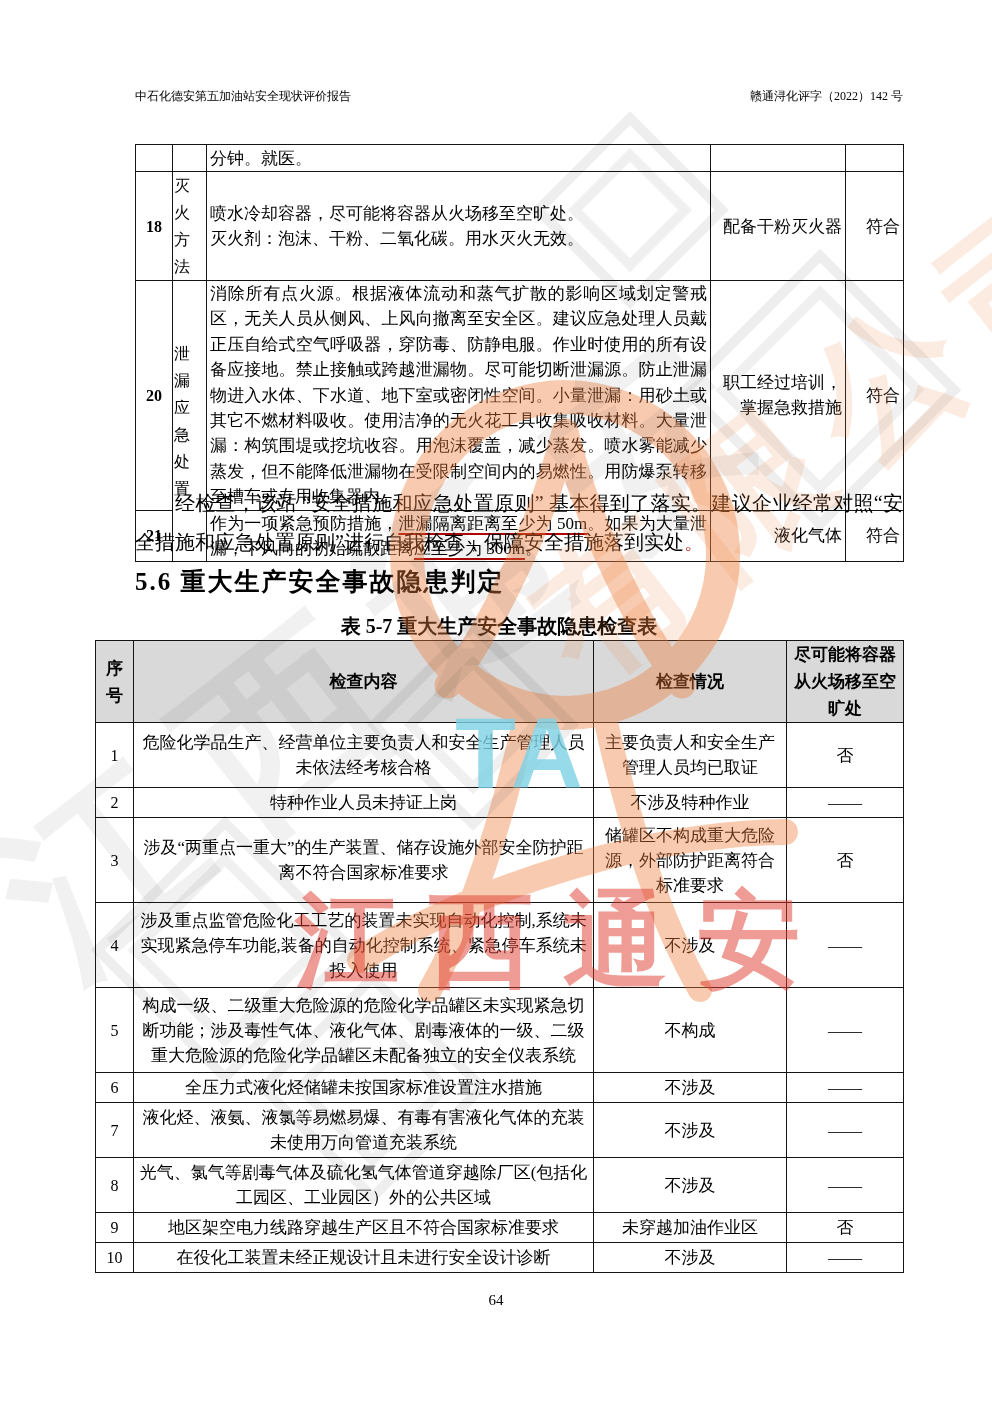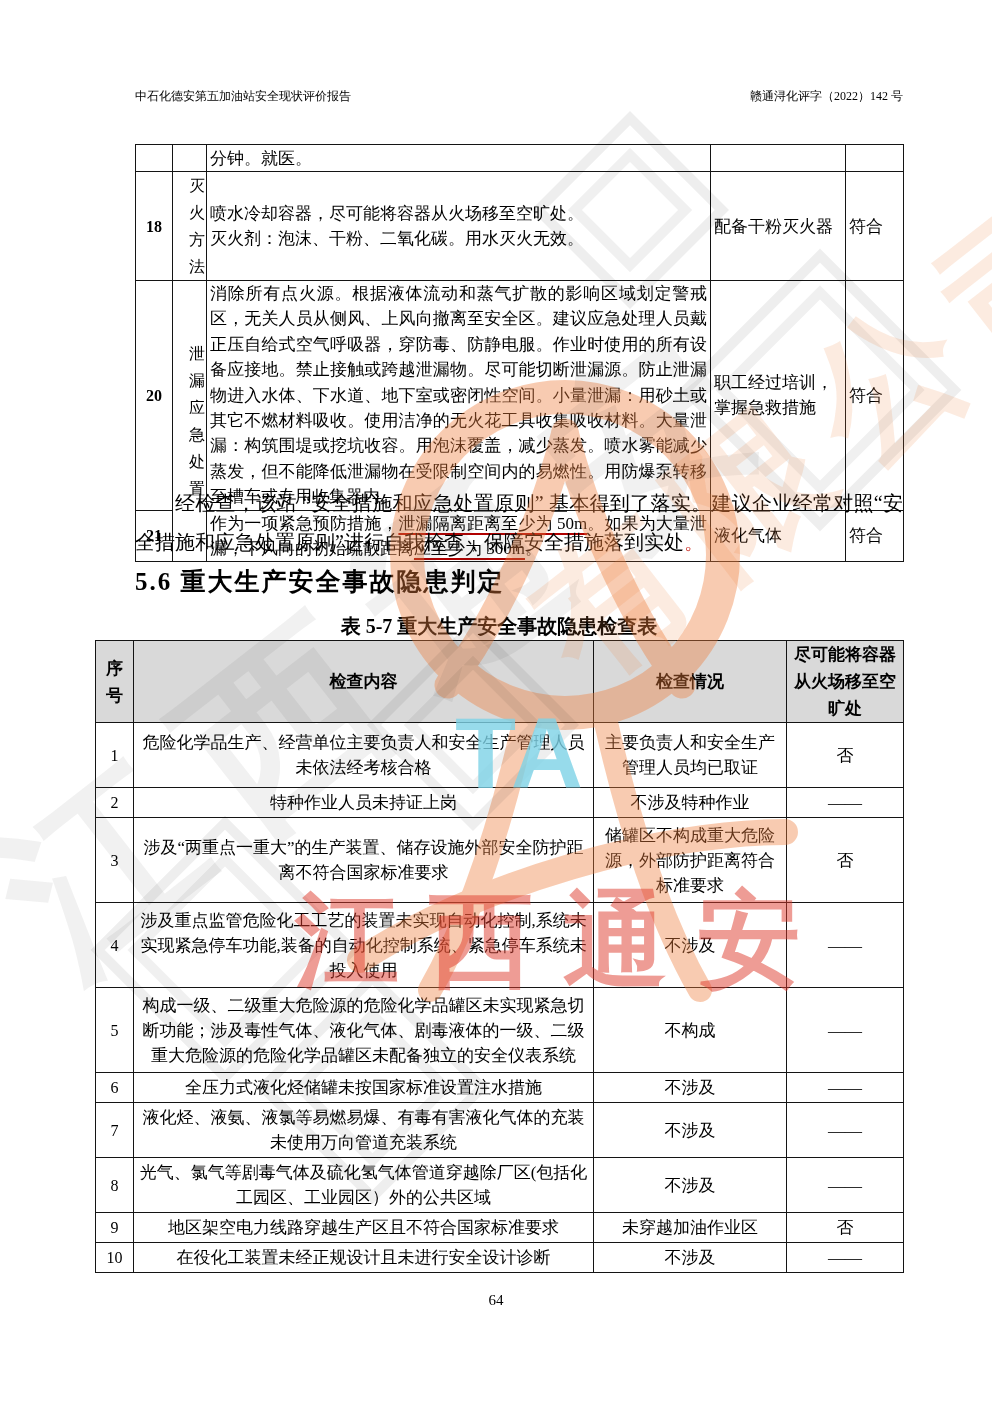--- a/index.html
+++ b/index.html
@@ -10,24 +10,24 @@
   .layer{position:absolute;inset:0;}
   
   .docheader{position:absolute;top:86px;left:135px;width:768px;display:flex;
     justify-content:space-between;font-size:12px;line-height:20px;}
   
   table{border-collapse:collapse;table-layout:fixed;position:absolute;background:transparent;}
   td,th{border:1px solid #141414;padding:0 3px;font-size:17px;line-height:25px;
     vertical-align:middle;overflow:hidden;}
   .t1{left:135px;top:118px;width:768px;margin-top:26px;}
   .t1 .no{font-weight:bold;font-size:16px;text-align:center;}
-  .t1 .cat{font-size:16px;text-align:right;word-break:break-all;line-height:27px;padding:0 1px;}
+  .t1 .cat{font-size:16px;text-align:left;word-break:break-all;line-height:27px;padding:0 1px;}
   .t1 .body{text-align:justify;white-space:pre-line;}
   .t1 .body20{line-height:25.4px;}
-  .t1 .mid{text-align:left;}
+  .t1 .mid{text-align:right;}
   .t2{left:95px;top:640px;width:808px;}
   .t2 th{background:#d9d9d9;font-weight:bold;text-align:center;word-break:break-all;line-height:27px;}
   .t2 .no{text-align:center;font-size:16px;}
   .t2 .c{text-align:center;}
   .u-red{text-decoration:underline;text-decoration-color:#b00000;text-decoration-thickness:2px;text-underline-offset:4px;}
   .red{color:#c81e14;}
   
   .para{position:absolute;left:135px;top:484px;width:768px;font-size:20px;
     line-height:39px;text-align:justify;text-indent:2em;}
   .h56{position:absolute;left:135px;top:565px;width:768px;font-size:25px;

